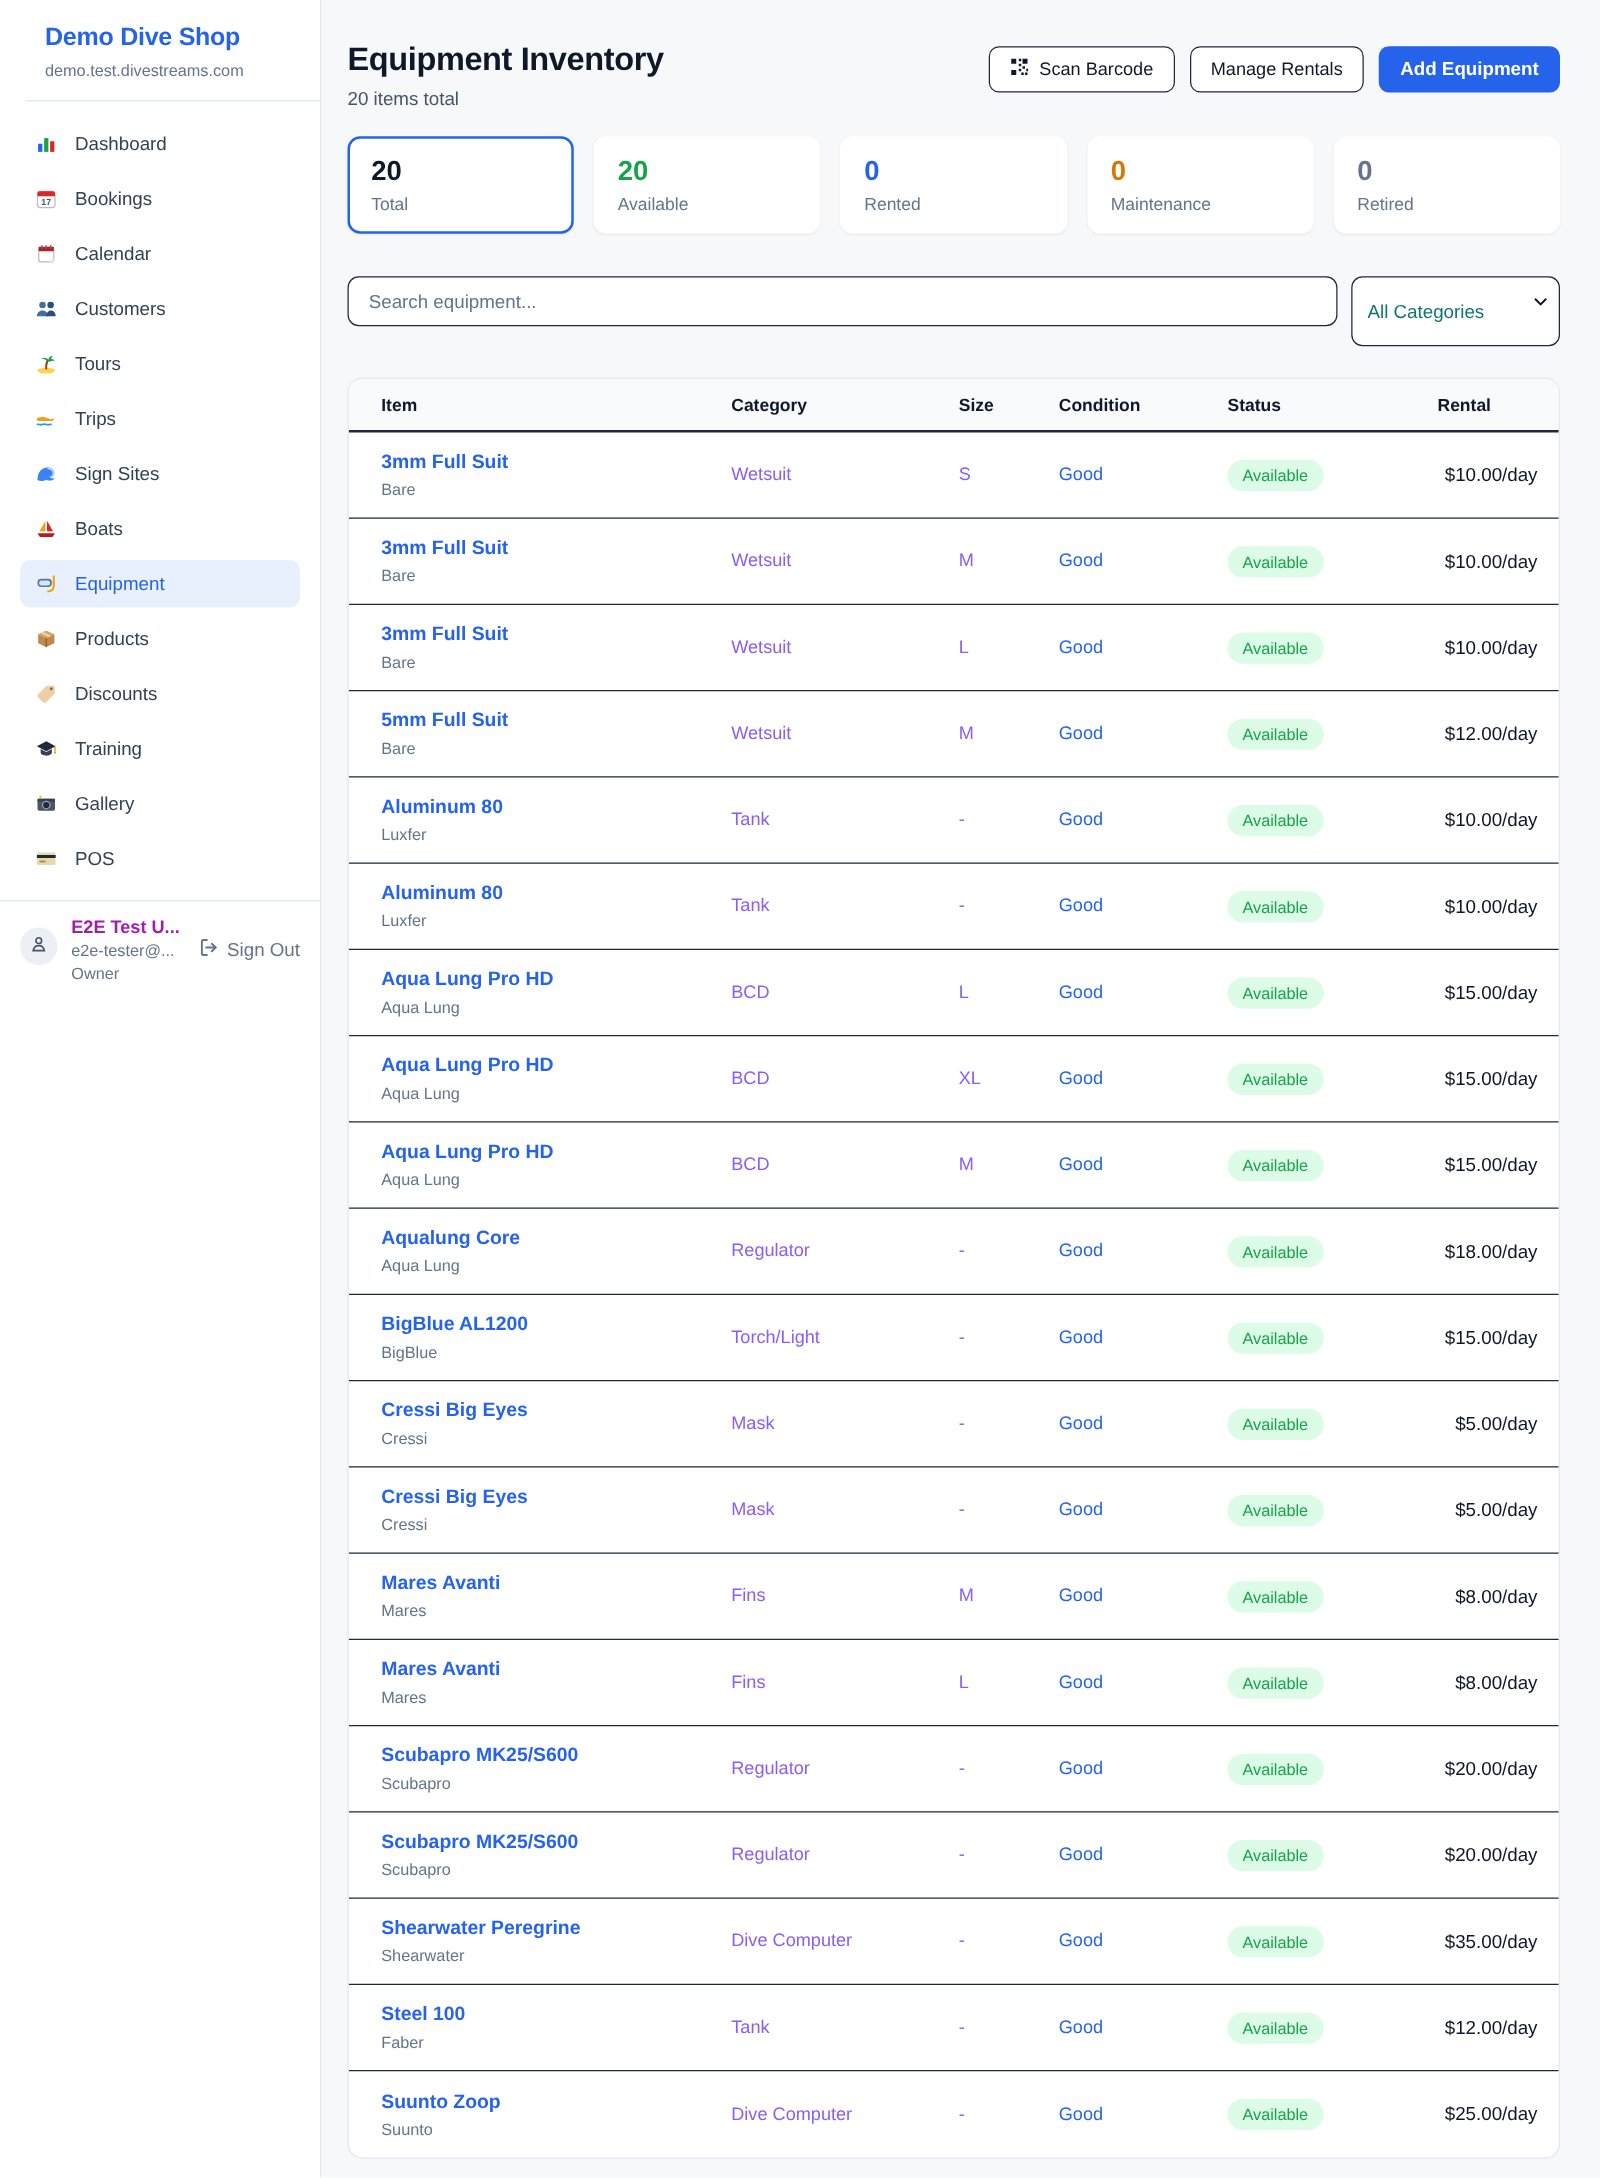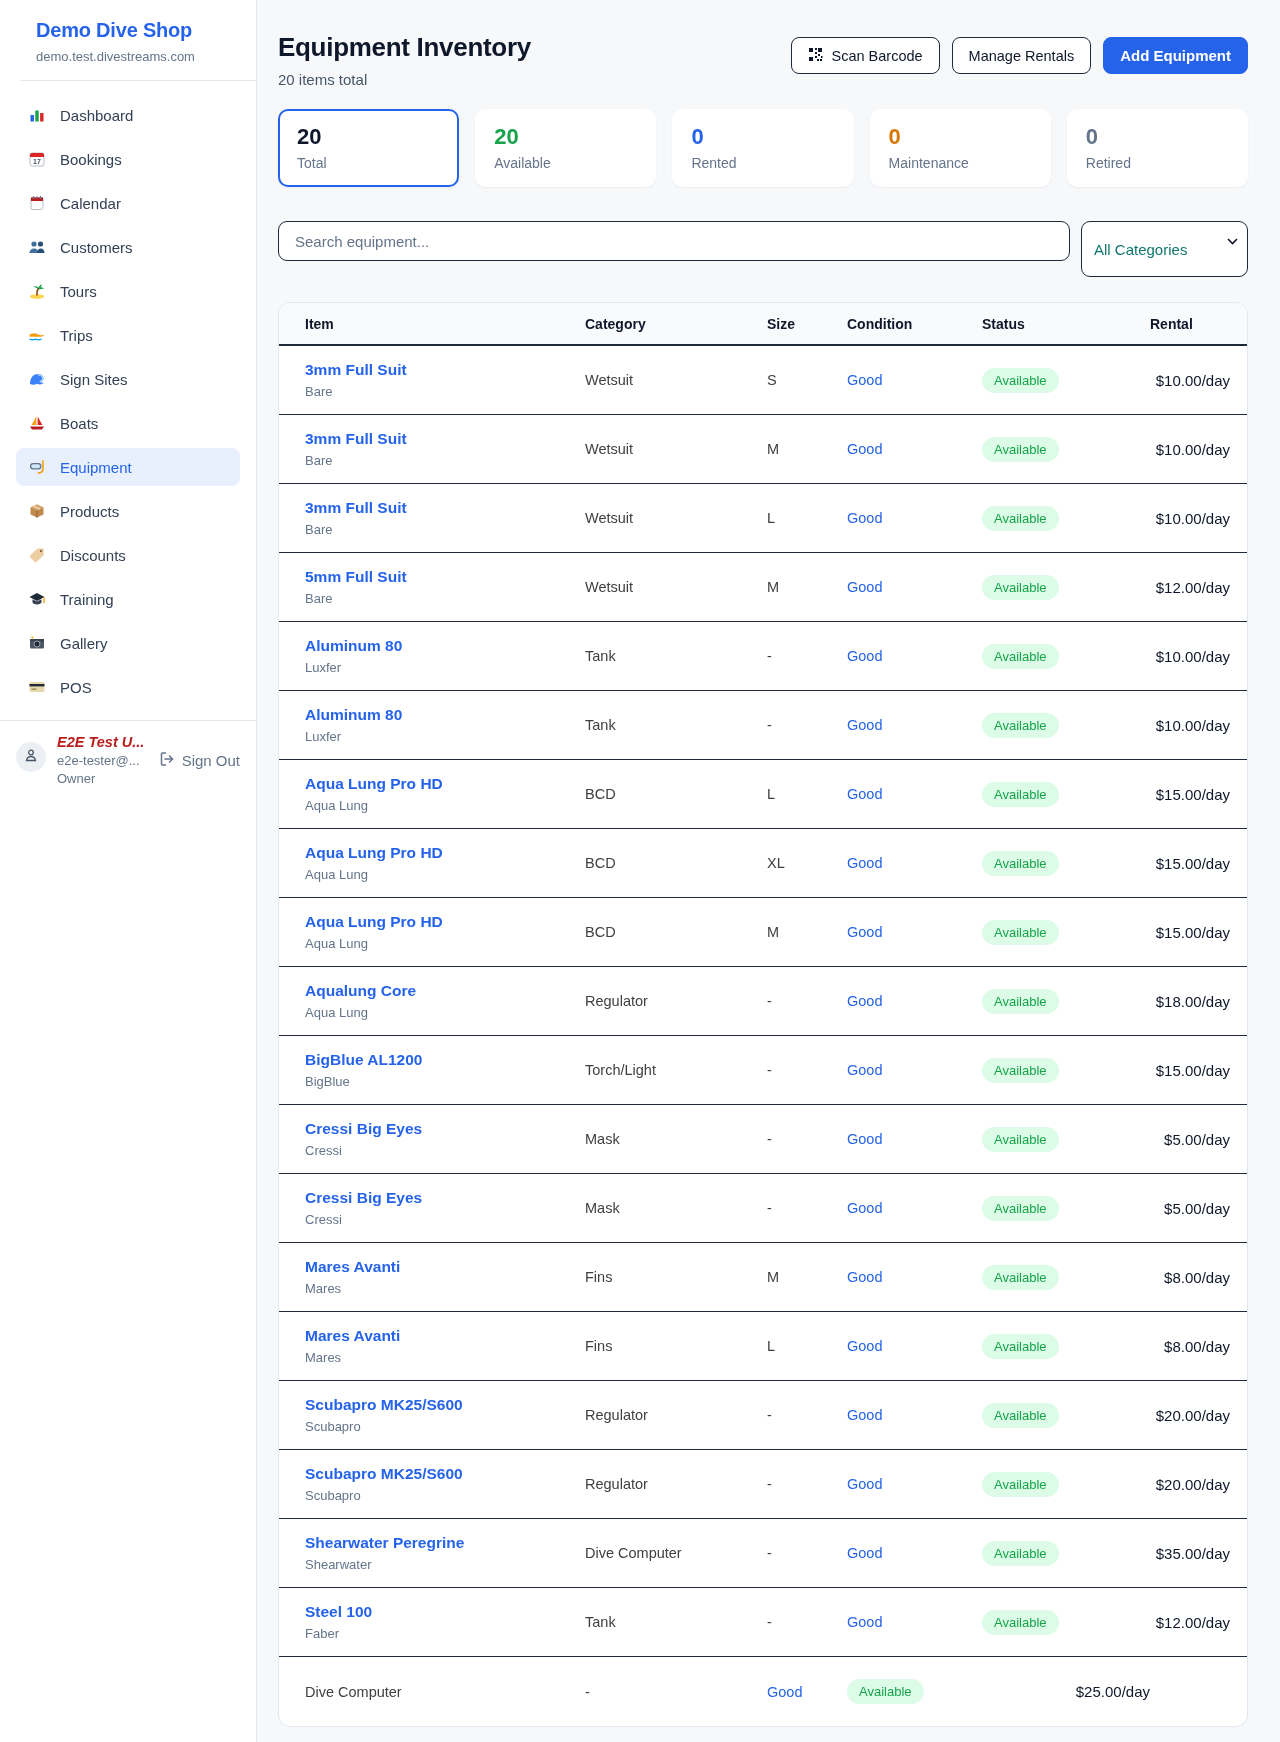--- a/index.html
+++ b/index.html
@@ -14,21 +14,21 @@
   .brand-domain { font-size:13px; color:#64748b; margin-top:7px; }
   .nav { padding:15px 16px 8px; }
   .nav-item { display:flex; align-items:center; gap:13px; height:38px; margin-bottom:6px;
               padding:0 11px; border-radius:8px; color:#334155; font-size:15px; cursor:pointer; }
   .nav-item.active { background:#e8f0fe; color:#2563eb; }
   .nav-icon { width:20px; height:18px; display:inline-flex; align-items:center; justify-content:center; flex:none; }
   .user-box { border-top:1px solid #e2e8f0; padding:13px 16px; display:flex; gap:11px; align-items:center; }
   .avatar { width:30px; height:30px; border-radius:50%; background:#eceff3; display:flex;
             align-items:center; justify-content:center; flex:none; align-self:flex-start; margin-top:8px; }
   .user-info { flex:1; min-width:0; }
-  .user-name { font-size:14.5px; font-weight:bold; color:#b91c1c;font-style:italic; }
+  .user-name { font-size:14.5px; font-weight:bold; color:#a21caf; }
   .user-email, .user-role { font-size:13px; color:#64748b; margin-top:3px; }
   .signout { display:flex; align-items:center; gap:7px; color:#64748b; font-size:15px;
              background:none; border:none; cursor:pointer; font-family:inherit; }
 
   
   .main { position:absolute; left:257px; top:0; width:1023px; padding:32px 32px 0 21px; }
 
   .page-head { display:flex; justify-content:space-between; align-items:flex-start; }
   .page-title { font-size:26px; font-weight:bold; letter-spacing:-0.3px; color:#0f172a; }
   .page-subtitle { font-size:15px; color:#475569; margin-top:8px; }
@@ -59,21 +59,21 @@
                 overflow:hidden; }
   .trow { display:grid; grid-template-columns:280px 182px 80px 135px 168px 1fr;
           align-items:center; padding:0 17px 0 26px; }
   .thead { height:43px; background:#f8fafc; border-bottom:2px solid #1f2937; }
   .th { font-size:14px; font-weight:bold; color:#0f172a; }
   .th.right { text-align:left; }
   .tbody .trow { height:69px; border-bottom:1px solid #1f2937; }
   .tbody .trow:last-child { border-bottom:none; }
   .cell-item a { font-size:15.5px; font-weight:bold; color:#2563eb; text-decoration:none; }
   .cell-brand { font-size:13px; color:#64748b; margin-top:5px; }
-  .cell-plain { font-size:14.5px; color:#404040; }
+  .cell-plain { font-size:14.5px; color:#8b5cf6; }
   .cell-cond { font-size:14.5px; color:#2563eb; cursor:pointer; }
   .badge { display:inline-block; background:#dcfce7; color:#16a34a; font-size:13px;
            padding:5px 12px; border-radius:999px; }
   .cell-rental { font-size:15px; color:#0f172a; text-align:right; font-weight:500; }
 </style>
 </head>
 <body>
 
 <aside class="sidebar">
   <div class="brand">
@@ -566,20 +566,24 @@
       <div class="cell-brand">Faber</div>
     </div>
     <div class="cell-plain">Tank</div>
     <div class="cell-plain">-</div>
     <div class="cell-cond">Good</div>
     <div><span class="badge">Available</span></div>
     <div class="cell-rental">$12.00/day</div>
   </div>
 
   <div class="trow">
+    <div class="cell-item">
+      <a href="#">Suunto Zoop</a>
+      <div class="cell-brand">Suunto</div>
+    </div>
     <div class="cell-plain">Dive Computer</div>
     <div class="cell-plain">-</div>
     <div class="cell-cond">Good</div>
     <div><span class="badge">Available</span></div>
     <div class="cell-rental">$25.00/day</div>
   </div>
 </div>
   </div>
 </main>
 

